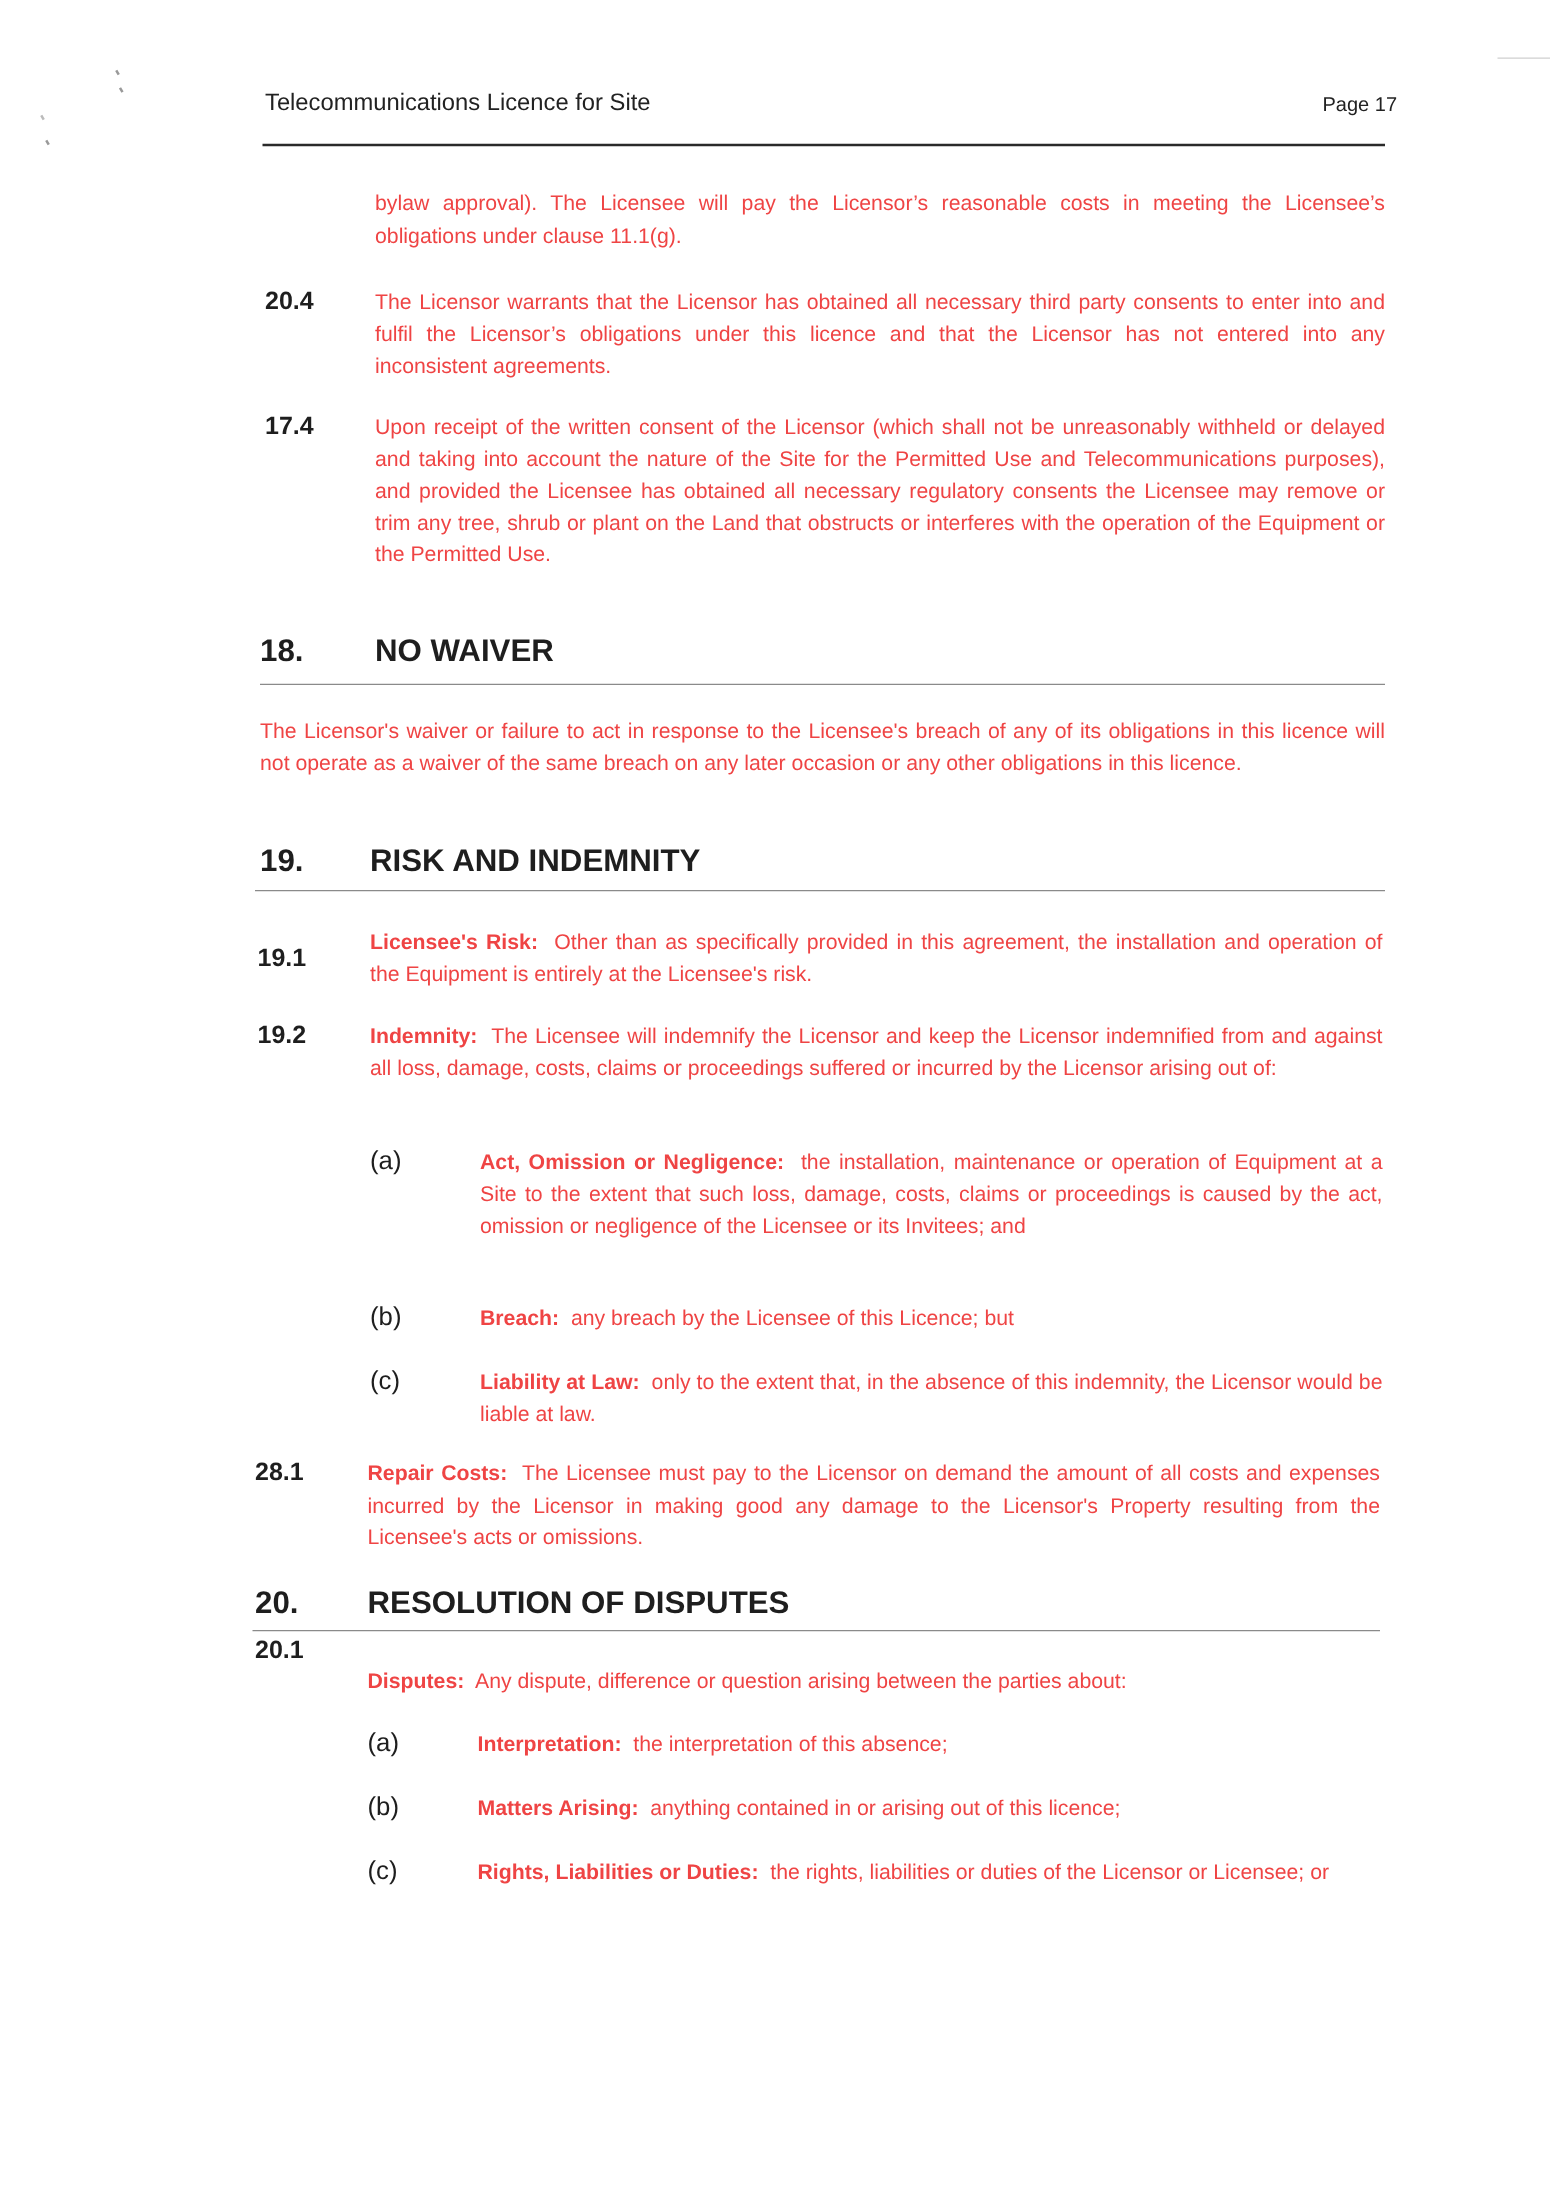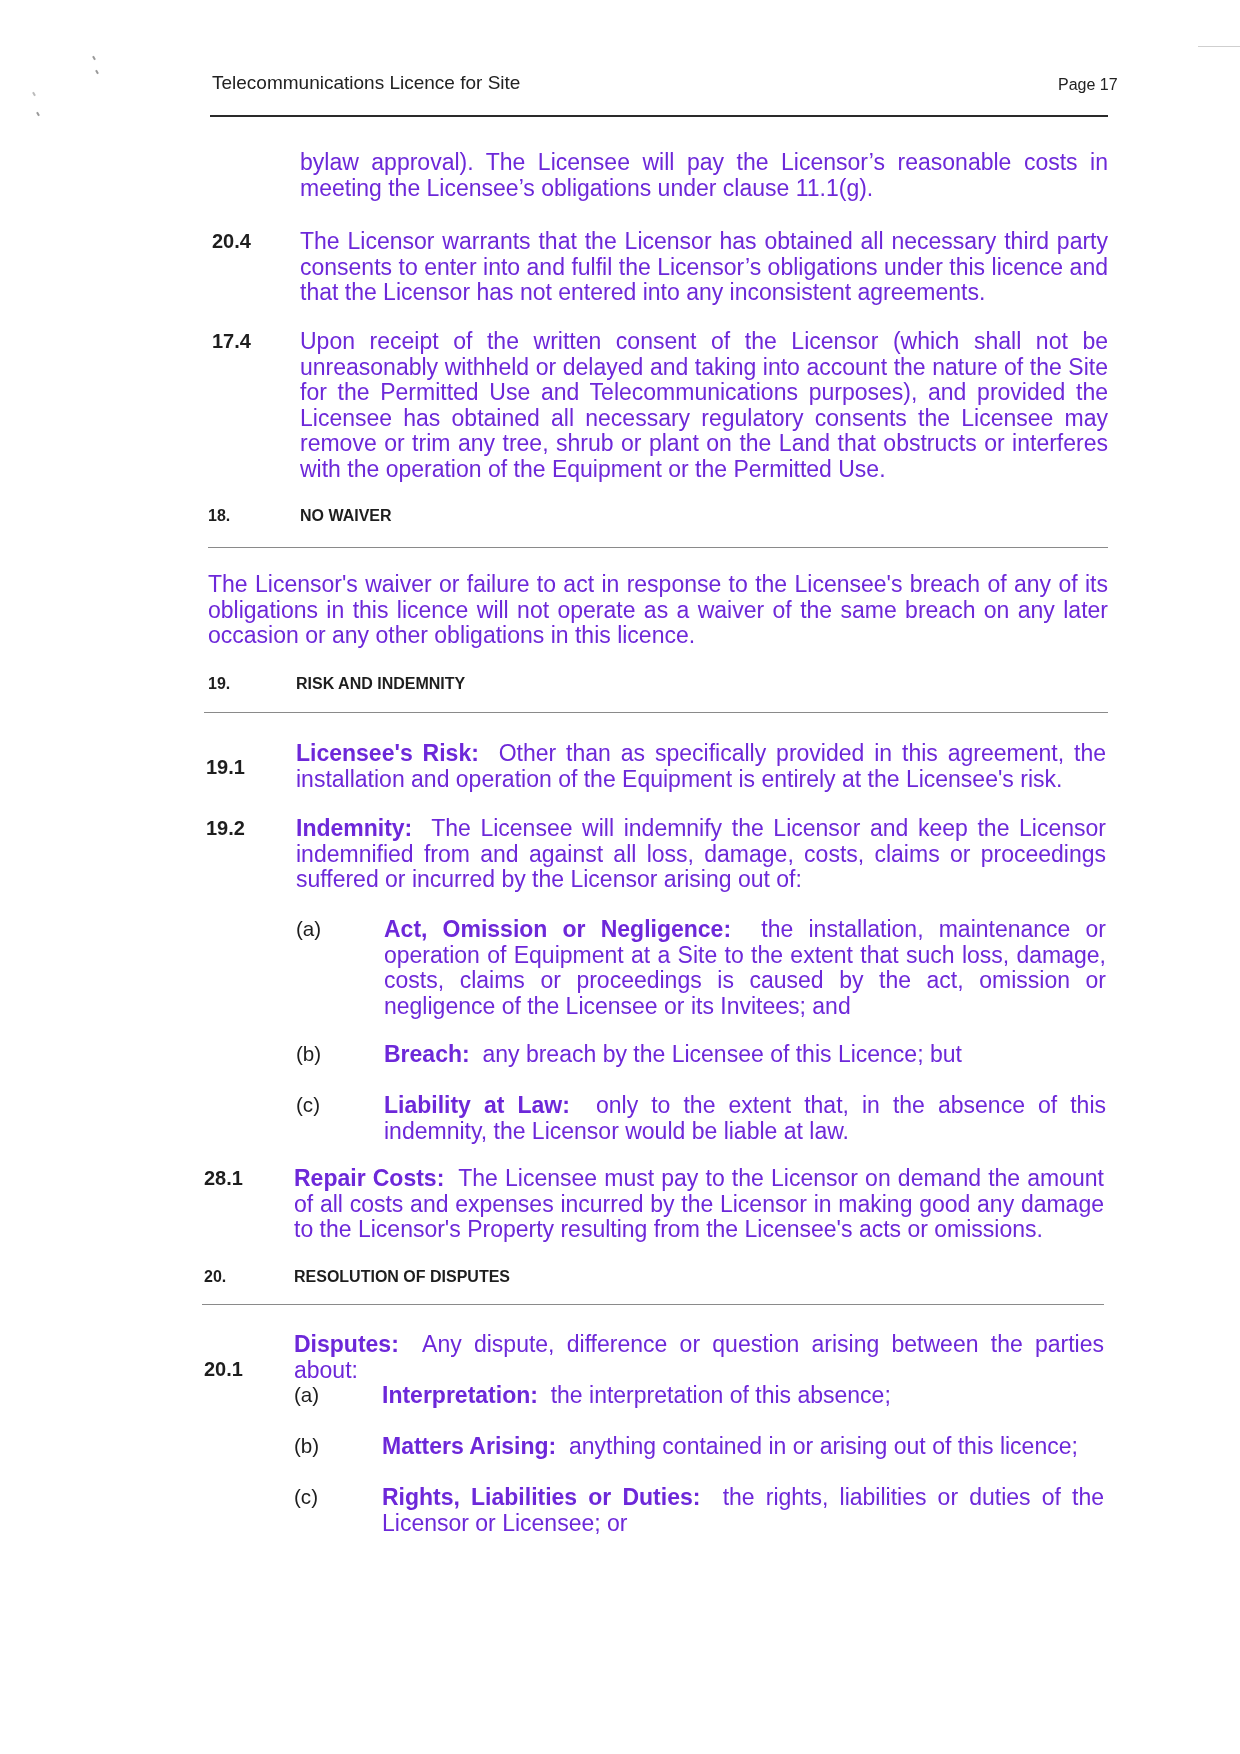--- a/index.html
+++ b/index.html
@@ -8,23 +8,23 @@
     font-family: "Liberation Sans", sans-serif; color: #1e1e1e;
   }
   .abs { position: absolute; margin-left: 38px; }
   .header-title { left: 174px; top: 72px; font-size: 19px; color: #222; }
   .header-page { left: 1020px; top: 76px; font-size: 16px; color: #222; }
   .header-rule { left: 172px; top: 115px; width: 898px; height: 2px; background: #2a2a2a; }
   .sec-rule { height: 1px; background: #8a8a8a; }
   .marks span { position: absolute; width: 2px; height: 4px; background: #999; transform: rotate(-30deg); }
   .corner-rule { left: 1160px; top: 46px; width: 62px; height: 1px; background: #cfcfcf; }
 
-  .para { font-size: 23px; line-height: 25.5px; text-align: justify; text-align-last: left; color: #6d28d9; }
+  .para { font-size: 17px; line-height: 25.5px; text-align: justify; text-align-last: left; color: #ef4444; }
   .num { font-size: 20px; font-weight: bold; color: #1e1e1e; }
-  .heading { font-size: 16px; font-weight: bold; color: #1e1e1e; }
+  .heading { font-size: 25px; font-weight: bold; color: #1e1e1e; }
   .sub-label { font-size: 20.6px; color: #1e1e1e; }
   b { font-weight: bold; }
 </style>
 </head>
 <body>
 
 <div class="marks">
   <span style="left:93px;top:56px;"></span>
   <span style="left:96px;top:70px;"></span>
   <span style="left:33px;top:92px;background:#bbb;"></span>
@@ -80,21 +80,21 @@
 
 <div class="abs num" style="left:166px;top:1167px;">28.1</div>
 <div class="abs para" style="left:256px;top:1166px;width:810px;">
   <b>Repair Costs:</b>&nbsp; <span>The Licensee must pay to the Licensor on demand the amount of all costs and expenses incurred by the Licensor in making good any damage to the Licensor's Property resulting from the Licensee's acts or omissions.</span>
 </div>
 
 <div class="abs heading" style="left:166px;top:1268px;">20.</div>
 <div class="abs heading" style="left:256px;top:1268px;">RESOLUTION OF DISPUTES</div>
 <div class="abs sec-rule" style="left:164px;top:1304px;width:902px;"></div>
 
-<div class="abs num" style="left:166px;top:1358px;">20.1</div>
+<div class="abs num" style="left:166px;top:1309px;">20.1</div>
 <div class="abs para" style="left:256px;top:1332px;width:810px;">
   <b>Disputes:</b>&nbsp; <span>Any dispute, difference or question arising between the parties about:</span>
 </div>
 
 <div class="abs sub-label" style="left:256px;top:1383px;">(a)</div>
 <div class="abs para" style="left:344px;top:1383px;width:722px;">
   <b>Interpretation:</b>&nbsp; <span>the interpretation of this absence;</span>
 </div>
 
 <div class="abs sub-label" style="left:256px;top:1434px;">(b)</div>

